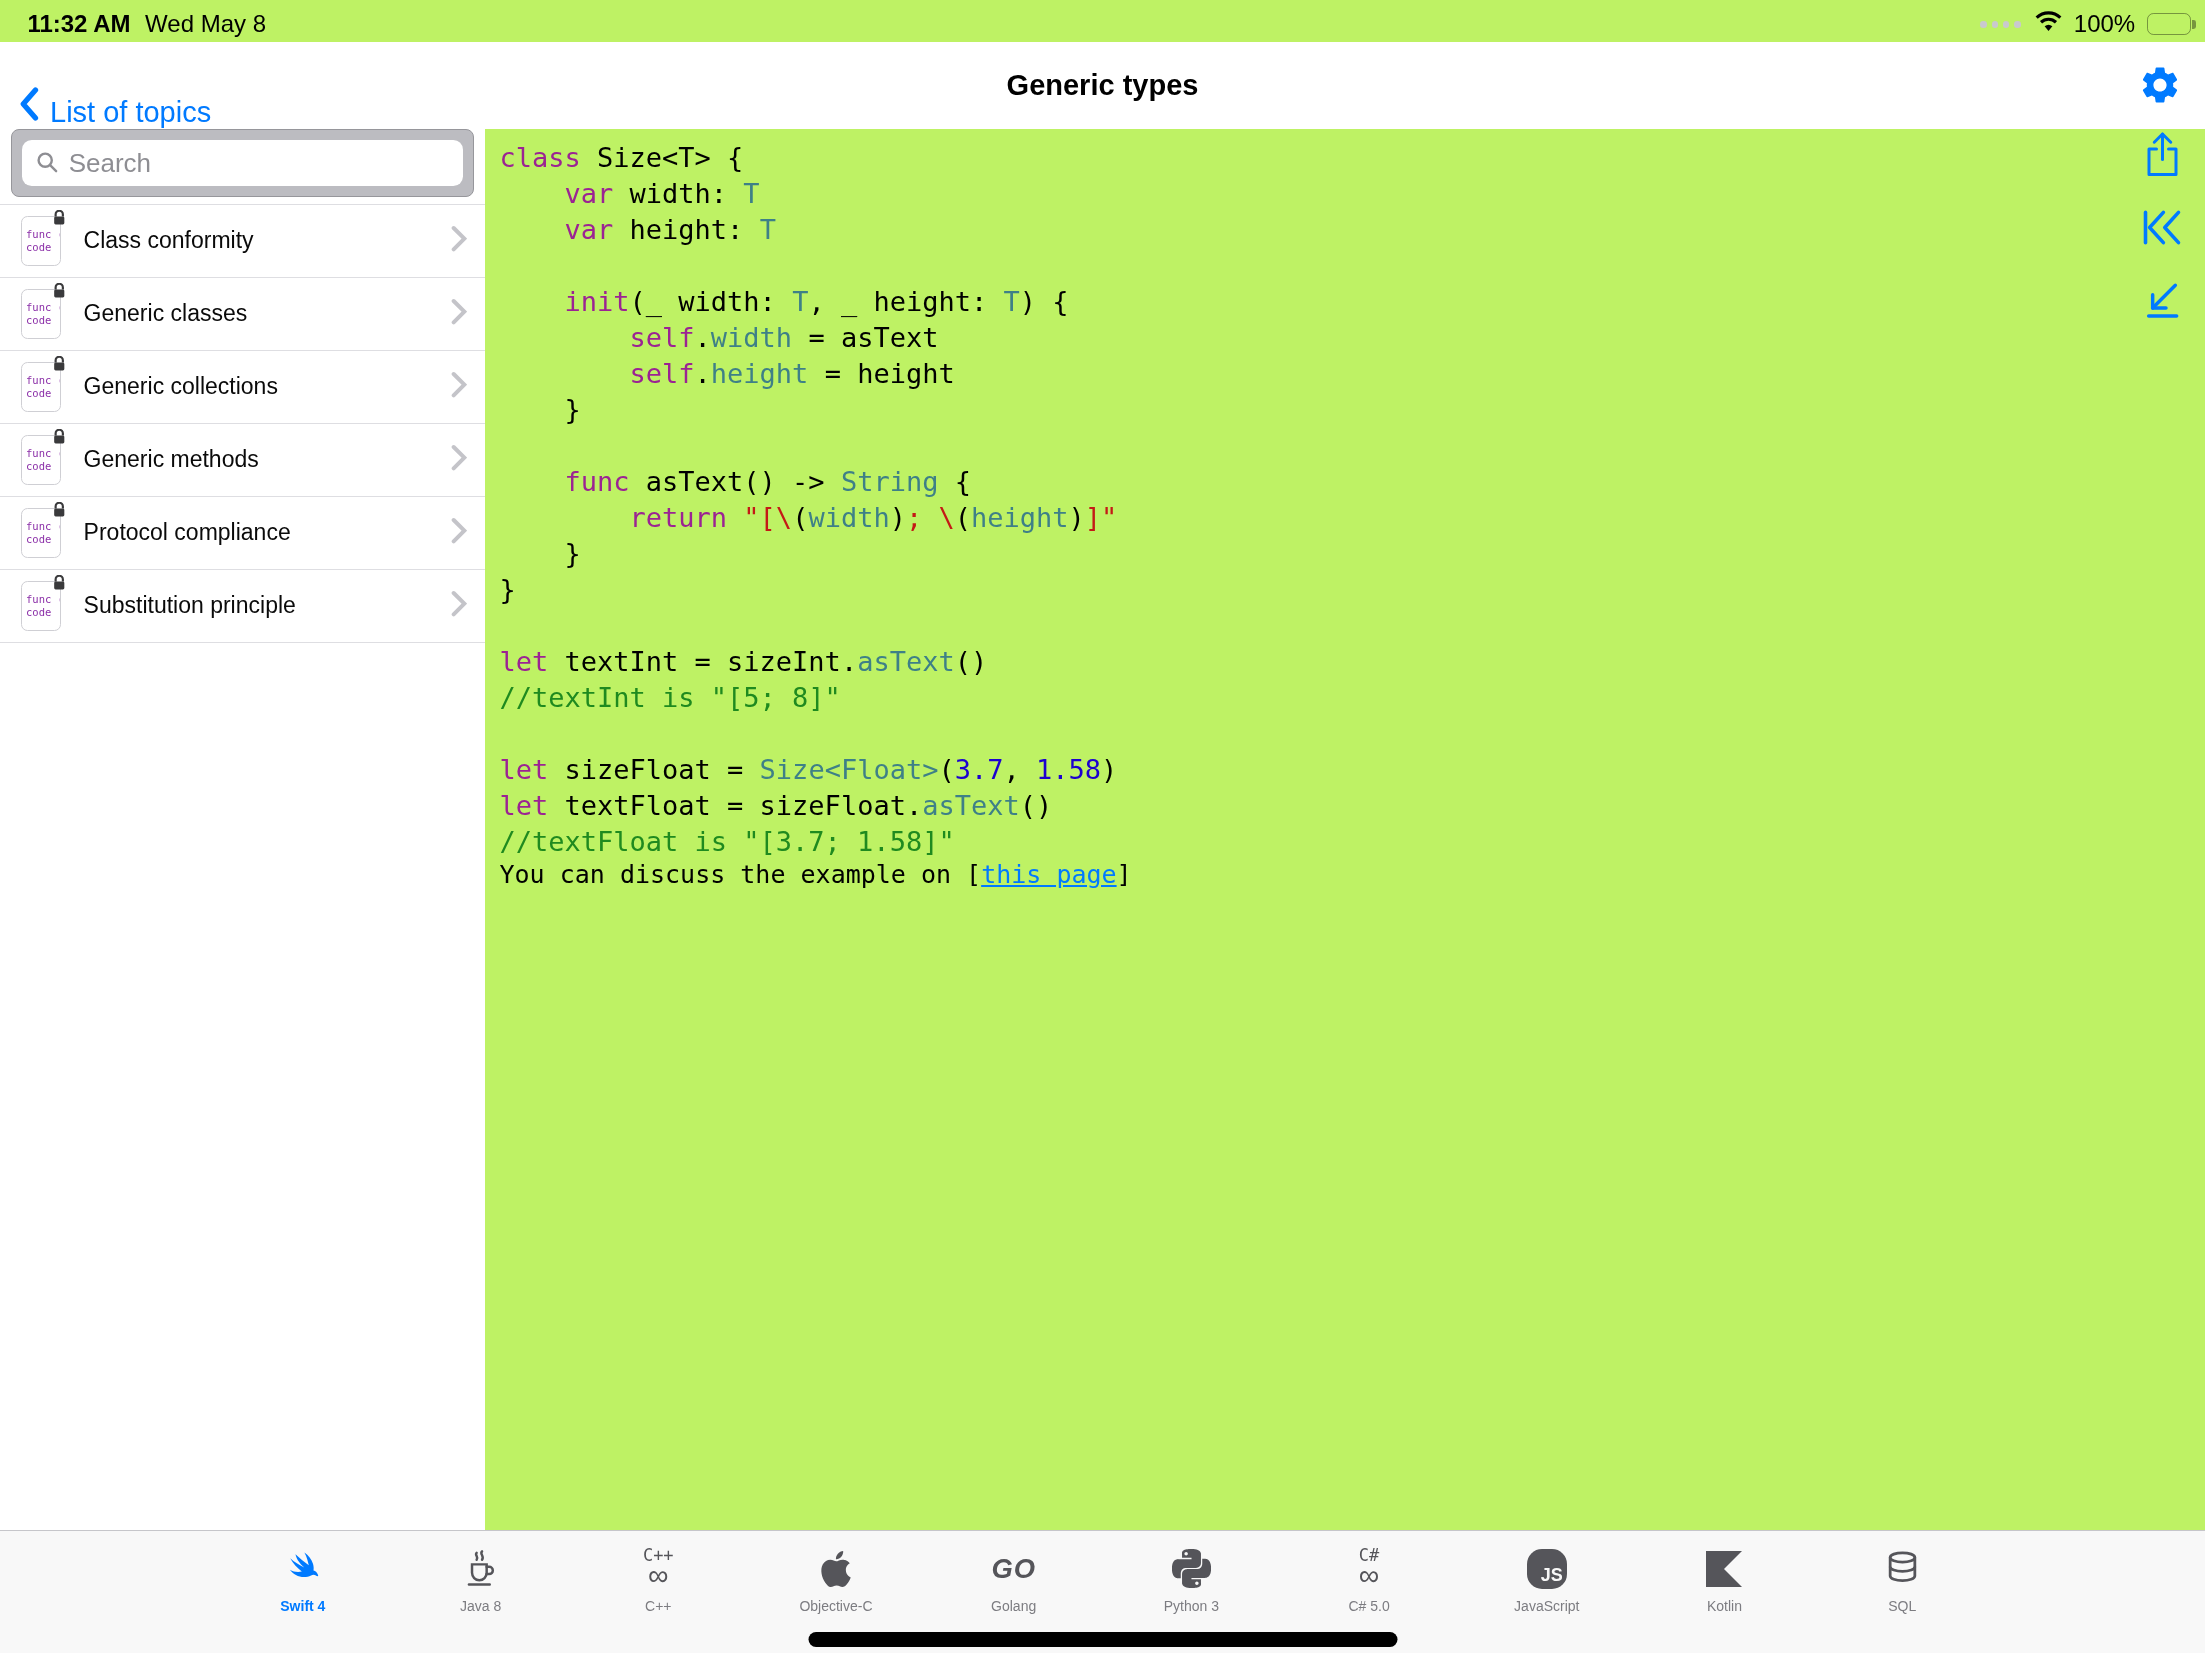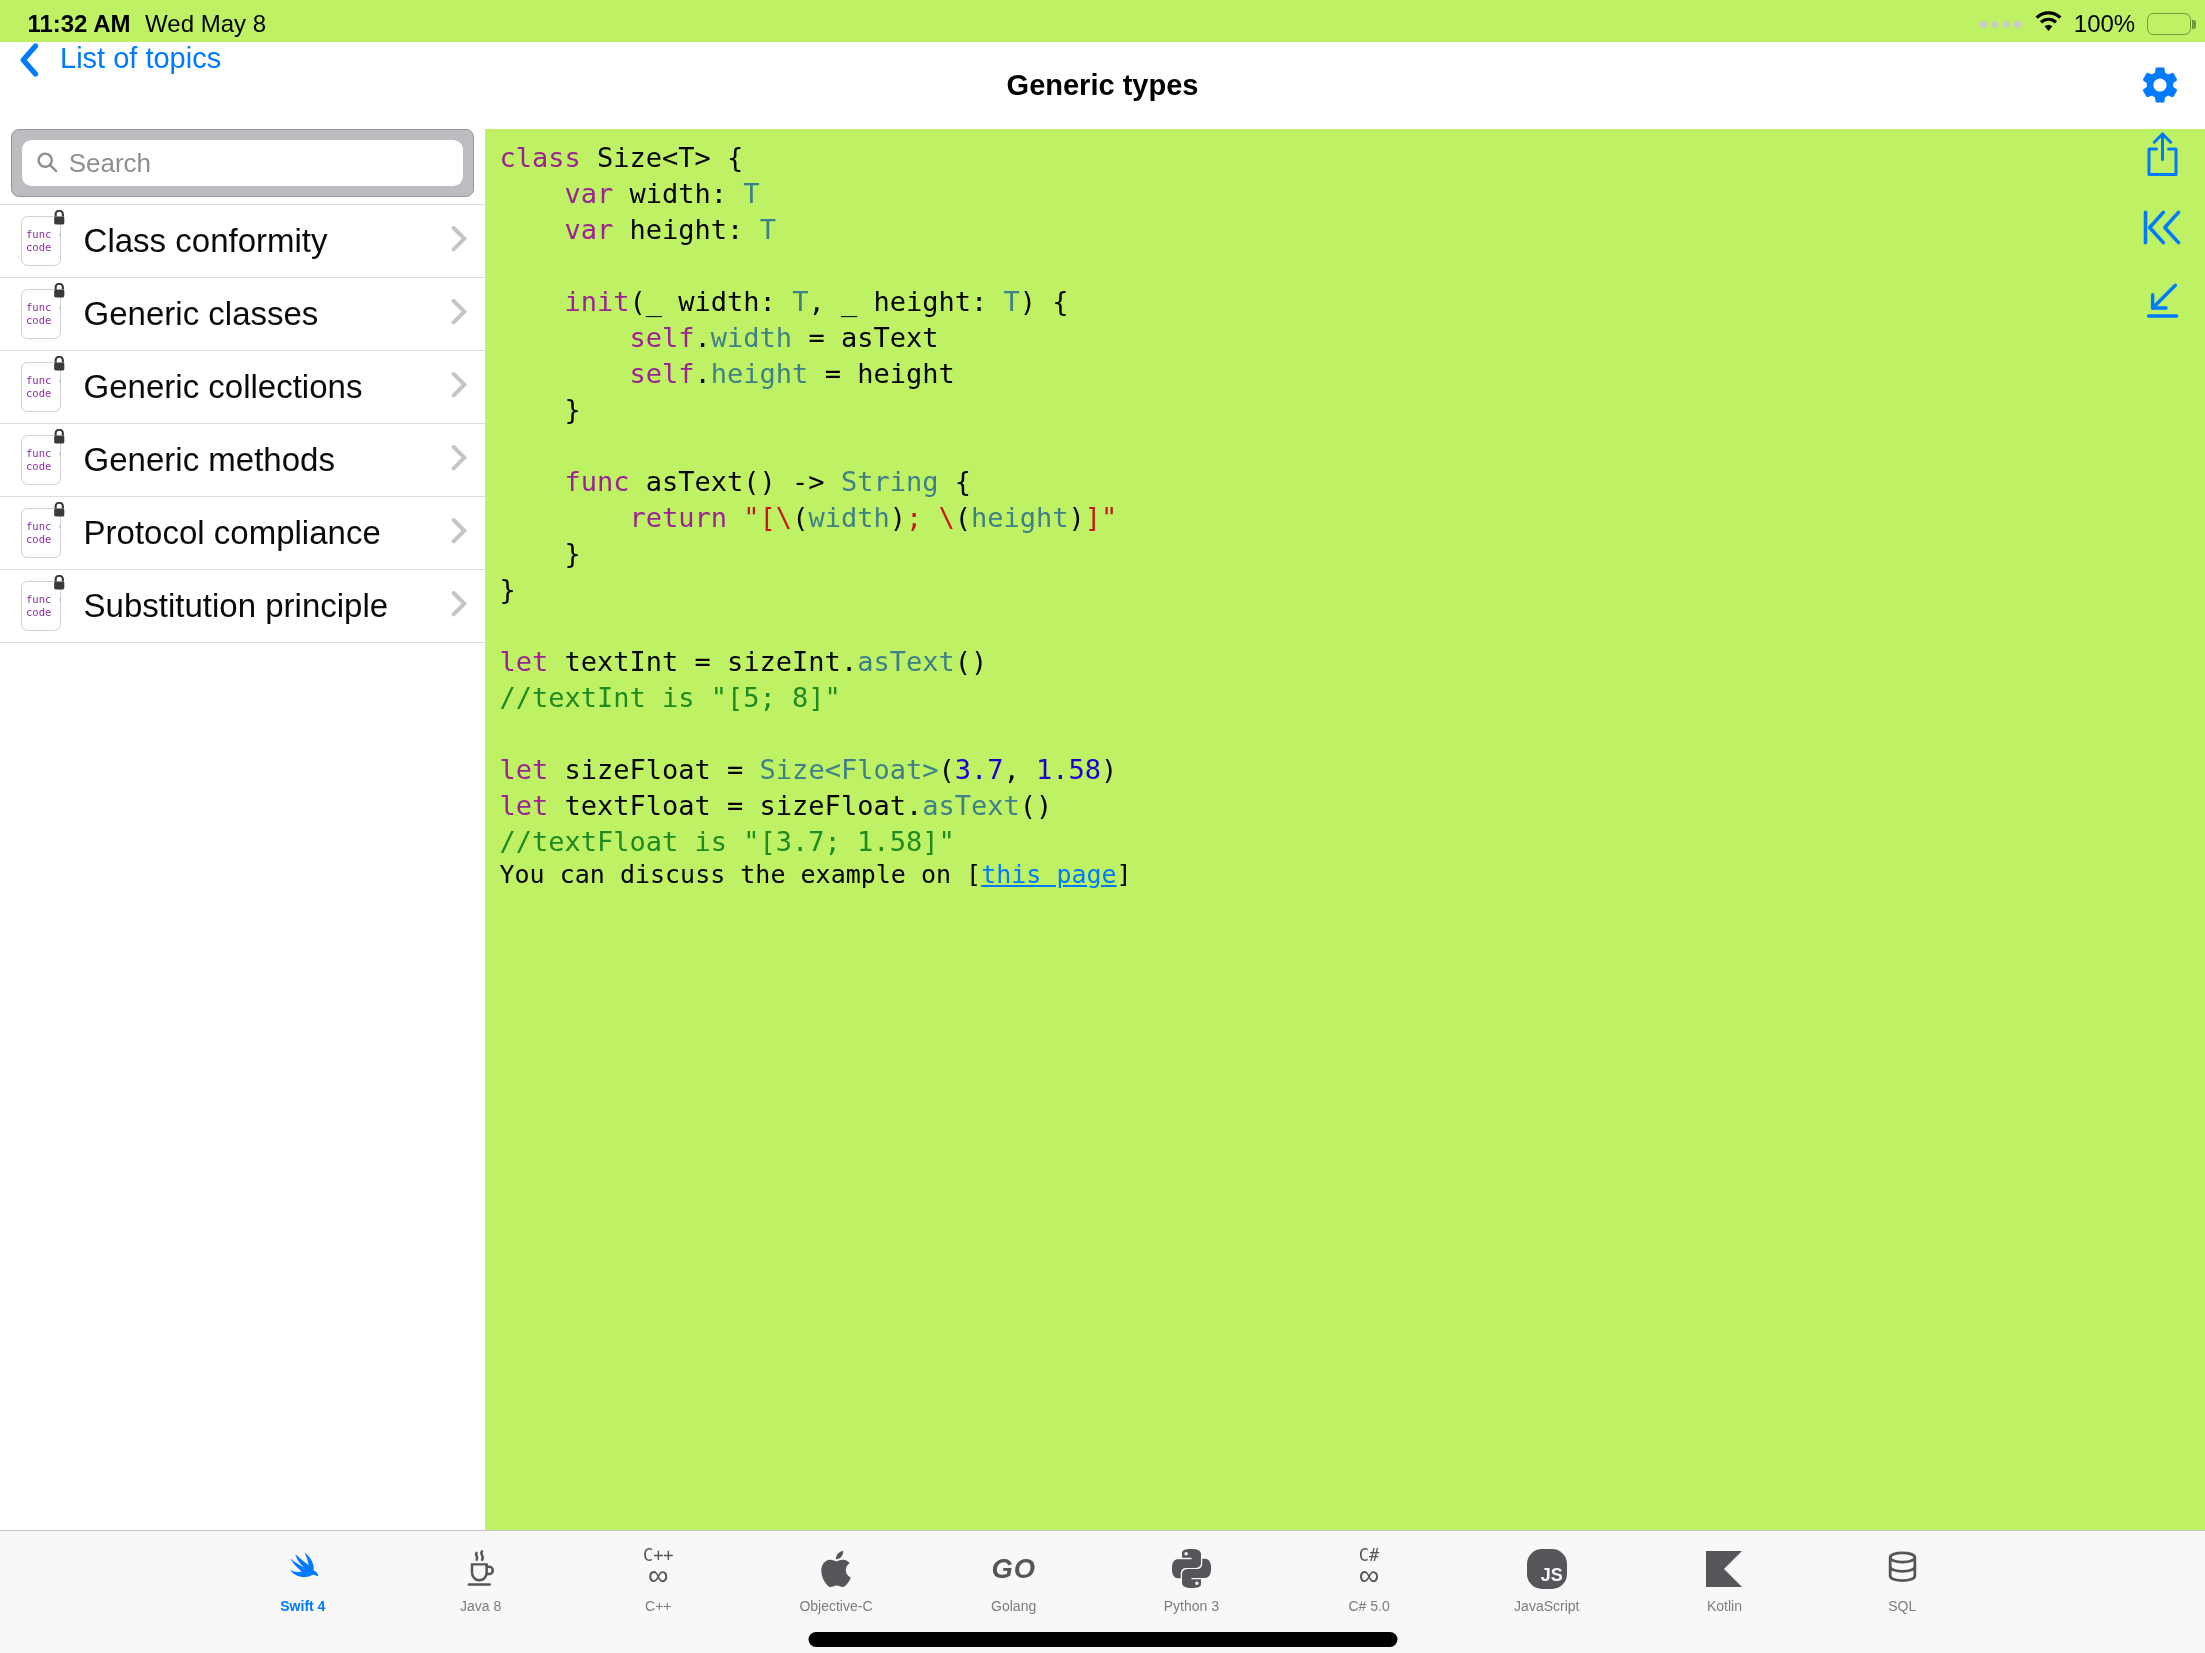--- a/index.html
+++ b/index.html
@@ -17,22 +17,22 @@
   .cell-dots { display:flex; gap:4.8px; margin-right:1.6px; }
   .cell-dots i { width:6.5px; height:6.5px; border-radius:50%; background:#c9c9ce; }
   .battery { width:44px; height:22px; border:1.6px solid rgba(0,0,0,.38); border-radius:6.5px;
              padding:2.4px; position:relative; }
   .battery .fill { width:100%; height:100%; border-radius:3.2px; background:#000; }
   .battery:after { content:""; position:absolute; right:-6.5px; top:5.7px; width:4px; height:9px;
                    background:rgba(0,0,0,.38); border-radius:0 2.4px 2.4px 0; }
 
   
   .nav-bar { height:87px; position:relative; display:flex; align-items:center; background:#fff; }
-  .back-button { position:absolute; left:18px; top:0; height:100%; display:flex; align-items:flex-start;
-                 gap:21px; background:none; border:none; color:var(--accent,#007aff);
+  .back-button { position:absolute; left:18px; top:0; height:100%; display:flex; align-items:flex-end;
+                 gap:11px; background:none; border:none; color:var(--accent,#007aff);
                  font-size:29px; font-family:inherit; cursor:pointer; }
   .nav-title { width:100%; text-align:center; font-size:29px; font-weight:700; }
   .settings-button { position:absolute; right:22.6px; top:21px; background:none; border:none;
                      color:var(--accent,#007aff); cursor:pointer; }
 
   
   .main { display:flex; height:1401px; position:relative; }
 
   
   .sidebar { width:485px; flex:0 0 485px; background:#fff; }
@@ -45,21 +45,21 @@
   .search-box input::placeholder { color:#8e8e93; }
   .side-list { border-top:1.6px solid #dedee2; }
   .side-row { height:73px; display:flex; align-items:center; padding:0 18px 0 21px;
               border-bottom:1.6px solid #dedee2; background:#fff; cursor:pointer; }
   .doc-ico { width:40px; height:50px; border:1.6px solid #cfcfd4; border-radius:6.5px; background:#fff;
              position:relative; display:flex; flex-direction:column; justify-content:center;
              padding-left:4px; flex:0 0 auto; }
   .doc-line { font-family:"DejaVu Sans Mono", monospace; font-size:10.5px; line-height:13px;
               color:#8b2fa8; white-space:nowrap; overflow:hidden; }
   .lock-badge { position:absolute; top:-6.5px; right:-6.5px; }
-  .row-label { font-size:33px; color:#0a0a0a; margin-left:22.6px; flex:1; }
+  .row-label { font-size:23px; color:#0a0a0a; margin-left:22.6px; flex:1; }
 
   
   .content { flex:1; position:relative; padding:11.3px 97px 0 14.5px; }
   .code-line { font-family:"DejaVu Sans Mono", monospace; font-size:27px; line-height:36px;
                white-space:pre; }
   .tok-p { color:#000; }
   .tok-k { color:var(--kw,#9b2393); }
   .tok-t { color:var(--tp,#3e8087); }
   .tok-n { color:var(--num,#1c00cf); }
   .tok-s { color:var(--str,#c41a16); }

